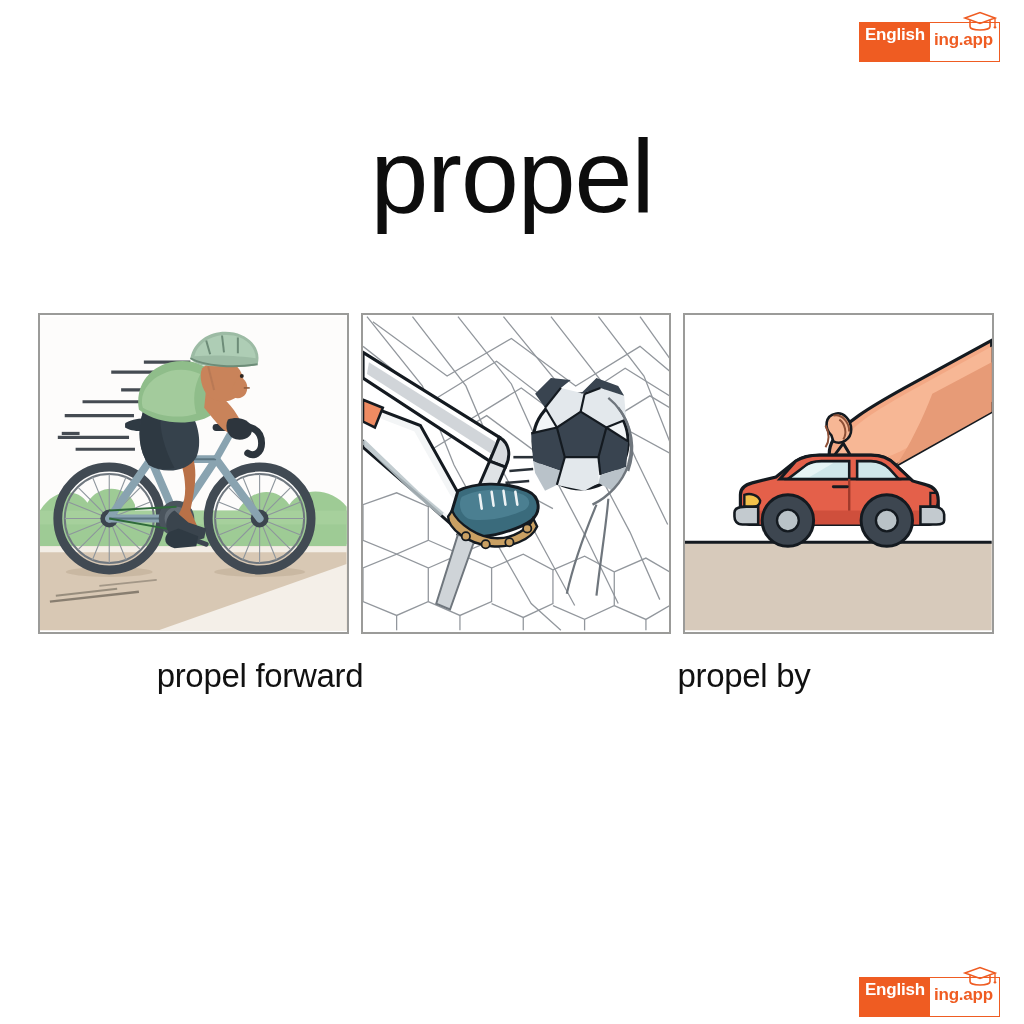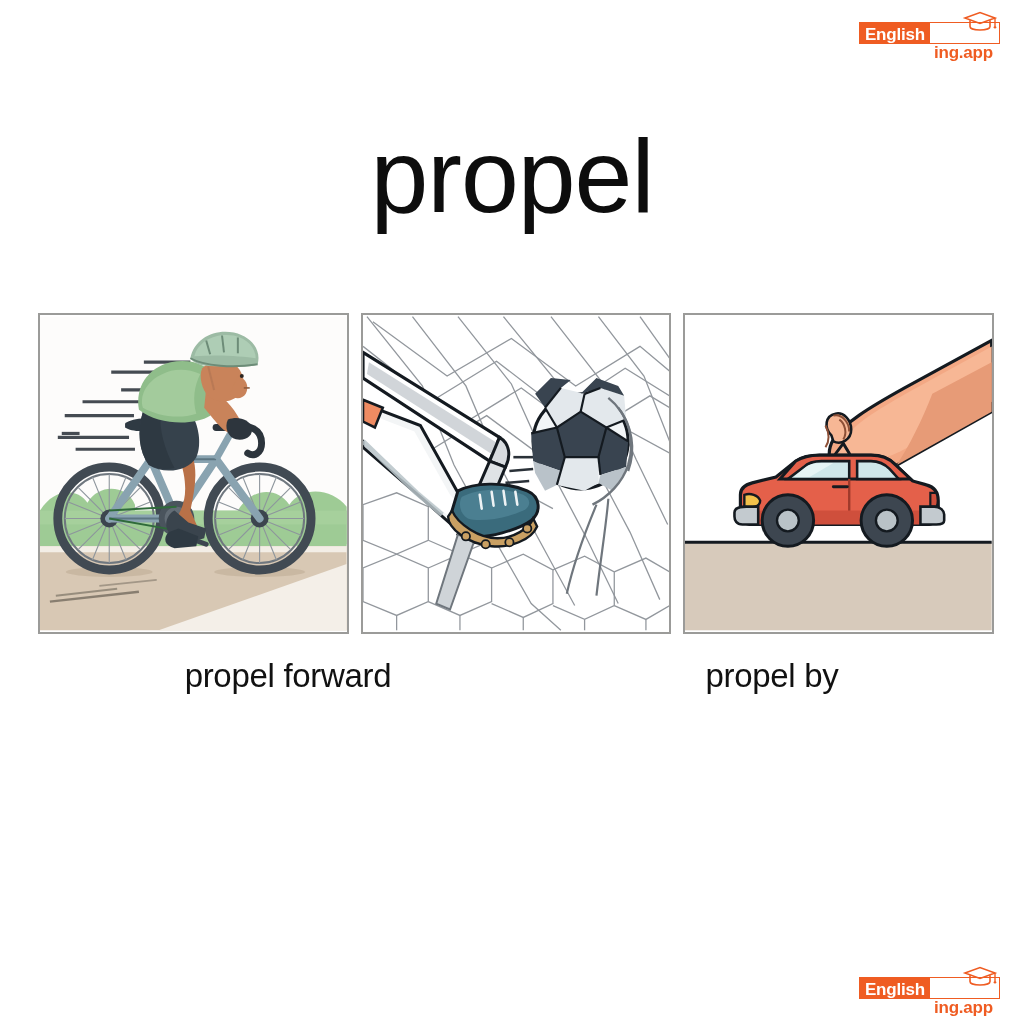--- a/index.html
+++ b/index.html
@@ -14,42 +14,42 @@
     overflow: hidden;
     font-family: "Liberation Sans", sans-serif;
     -webkit-font-smoothing: antialiased;
   }
 
   
   .logo {
     position: absolute;
     display: flex;
     align-items: stretch;
-    height: 22px;
+    height: 40px;
     font-family: "Liberation Sans", sans-serif;
   }
   .logo-top   { top: 22px;  right: 24px; }
   .logo-bot   { top: 977px; right: 24px; }
 
   .logo-left {
     background: #ef5c22;
     color: #ffffff;
     font-size: 17px;
     font-weight: bold;
     line-height: 26px;
     padding: 0 5px 0 6px;
     letter-spacing: -0.2px;
   }
   .logo-right {
     background: #ffffff;
     color: #ef5c22;
     font-size: 17px;
     font-weight: bold;
     line-height: 26px;
-    padding: 17px 6px 0 4px;
+    padding: 4px 6px 0 4px;
     border: 1.5px solid #ef5c22;
     border-left: none;
     box-sizing: border-box;
     letter-spacing: -0.2px;
   }
   .logo-cap {
     position: absolute;
     right: 2px;
     top: -13px;
     width: 36px;
@@ -88,21 +88,21 @@
     border: 2px solid #9b9b99;
     background: #ffffff;
     box-sizing: border-box;
     overflow: hidden;
   }
   .panel svg { display: block; width: 100%; height: 100%; }
 
   
   .captions {
     position: absolute;
-    left: 52px;
+    left: 24px;
     top: 652px;
     width: 956px;
     height: 52px;
     display: flex;
     gap: 12px;
   }
   .caption {
     flex: 1 1 0;
     text-align: center;
     font-family: "Liberation Sans", sans-serif;

